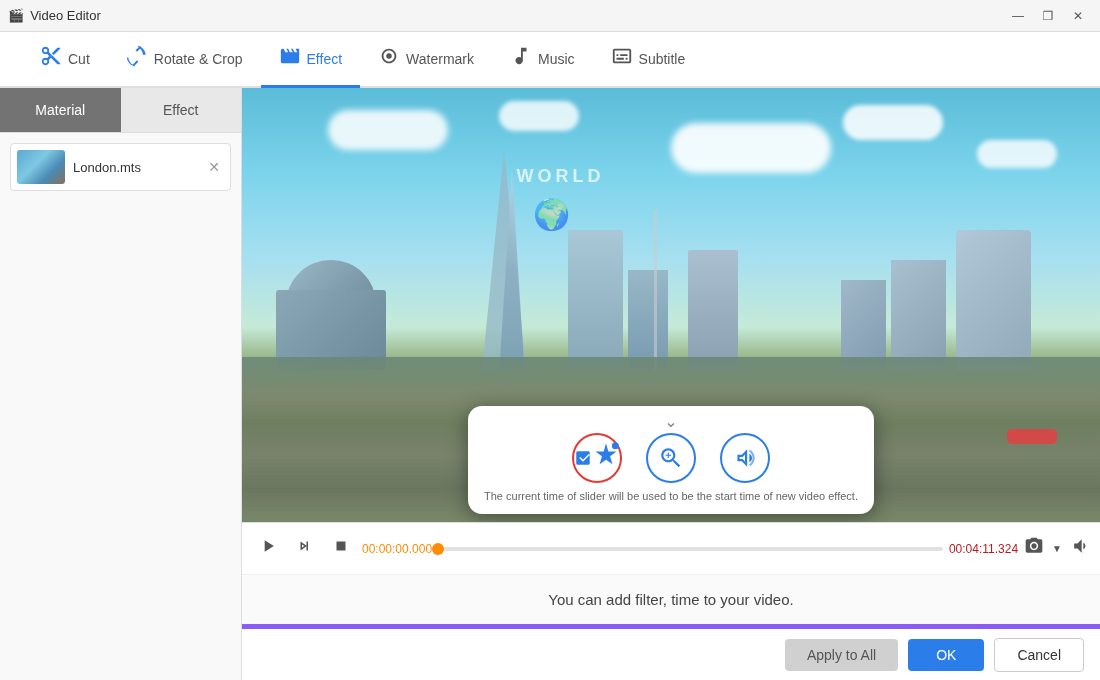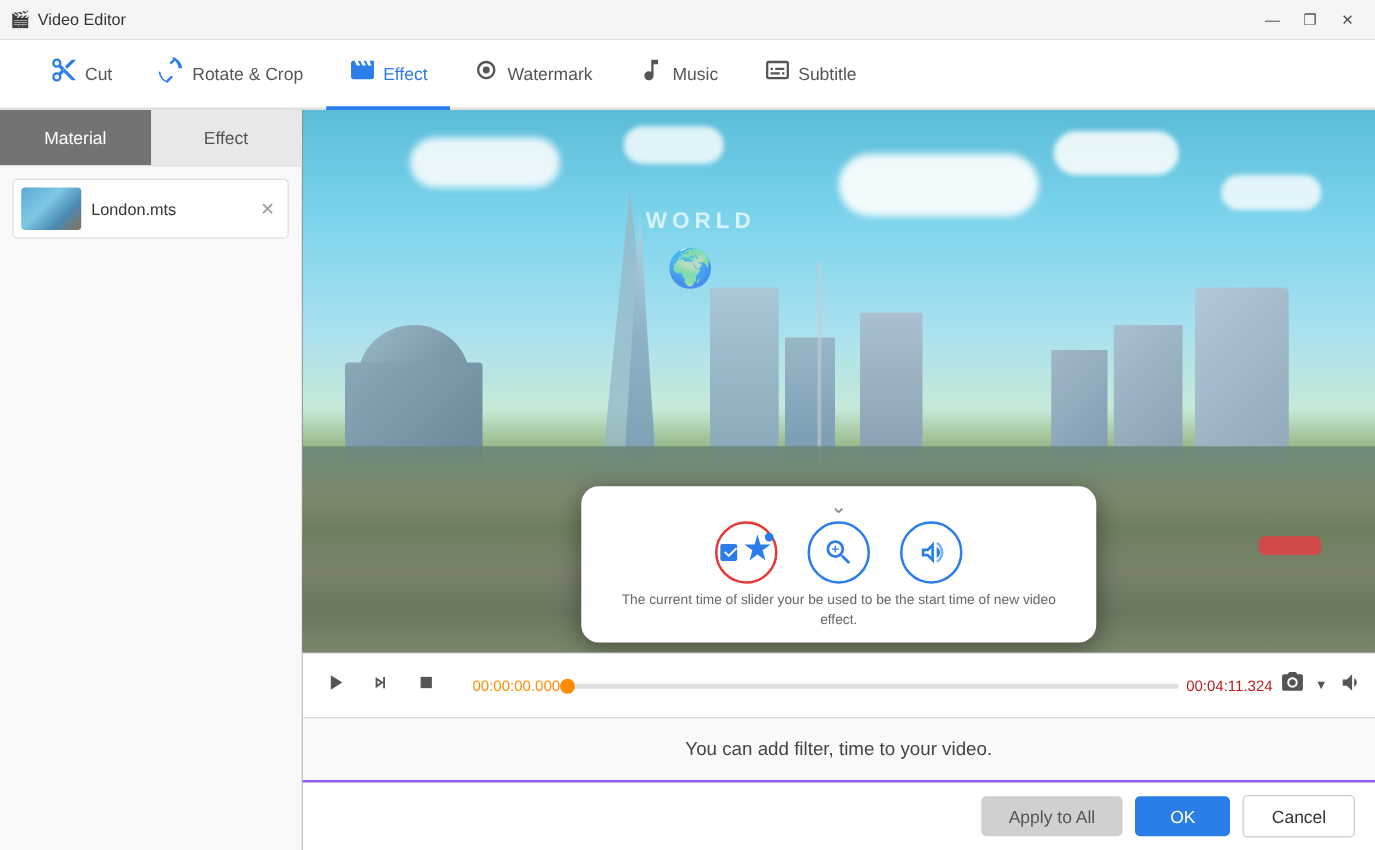--- a/index.html
+++ b/index.html
@@ -90,21 +90,21 @@
 
     
     .info-bar {
       background: white; display: flex; align-items: center; justify-content: center;
       padding: 14px; font-size: 15px; color: #444; border-top: 1px solid #eee;
     }
 
     
     .action-bar {
       background: white; display: flex; align-items: center; justify-content: flex-end;
-      padding: 10px 16px; gap: 10px; border-top: 2px solid #8b5cf6; height: 56px;
+      padding: 10px 16px; gap: 10px; border-top: 5px solid #8b5cf6; height: 56px;
     }
     .btn-apply-all {
       padding: 8px 22px; background: #d0d0d0; color: #555; border: none;
       border-radius: 4px; cursor: pointer; font-size: 14px;
     }
     .btn-ok {
       padding: 8px 28px; background: #2b7de9; color: white; border: none;
       border-radius: 4px; cursor: pointer; font-size: 14px;
     }
     .btn-cancel {
@@ -266,42 +266,42 @@
                 </svg>
             </button>
 
             <button style="width:50px; height:50px; border-radius:50%; border:2px solid #2b7de9; background:white; cursor:pointer; display:flex; align-items:center; justify-content:center;">
               <svg width="26" height="26" viewBox="0 0 24 24" fill="#2b7de9">
                   <path d="M18.5 12c0-1.77-1.02-3.29-2.5-4.03v8.05c1.48-.73 2.5-2.25 2.5-4.02zM5 9v6h4l5 5V4L9 9H5zm7-.17v6.34L9.83 13H7v-2h2.83L12 8.83z"></path>
                   <path d="M21 12c0 3.22-1.76 6.02-4.37 7.55l-.97-1.65C17.67 16.95 19 14.6 19 12c0-2.6-1.33-4.95-3.34-6.3l.97-1.65C19.24 5.98 21 8.78 21 12z" fill="#2b7de9" opacity="0.6"></path>
                 </svg>
             </button>
           </div>
-          <div style="font-size:11px; color:#666; text-align:center; max-width:380px; line-height:1.4;">The current time of slider your be used to be the start time of new video effect.</div>
+          <div style="font-size:11px; color:#666; text-align:center; max-width:380px; line-height:1.4;">The current time of slider will be used to be the start time of new video effect.</div>
         </div>
       </div>
     </div>
 
     <div class="controls-bar" style="background:white;">
       <button class="ctrl-btn">
         <svg width="20" height="20" viewBox="0 0 24 24" fill="#555">
             <path d="M8 5v14l11-7z"></path>
           </svg>
       </button>
       <button class="ctrl-btn">
         <svg width="18" height="18" viewBox="0 0 24 24" fill="#555">
             <path d="M6 18l8.5-6L6 6v12zm2-8.14L11.03 12 8 14.14V9.86zM14 6v12h2V6h-2z" fill="#555"></path>
           </svg>
       </button>
       <button class="ctrl-btn">
         <svg width="18" height="18" viewBox="0 0 24 24" fill="#555">
             <rect x="6" y="6" width="12" height="12"></rect>
           </svg>
       </button>
-      <span style="font-size:12px; color:#ff8c00; white-space:nowrap;margin-left:16px;">00:00:00.000</span>
+      <span style="font-size:12px; color:#ff8c00; white-space:nowrap;">00:00:00.000</span>
       <div class="progress-track">
         <div class="progress-fill"></div>
         <div class="progress-thumb"></div>
       </div>
       <span style="font-size:12px; color:#b91c1c; white-space:nowrap;">00:04:11.324</span>
       <button class="camera-btn">
         <svg width="20" height="20" viewBox="0 0 24 24" fill="#555">
             <path d="M12 15.2c1.77 0 3.2-1.43 3.2-3.2S13.77 8.8 12 8.8 8.8 10.23 8.8 12s1.43 3.2 3.2 3.2zM9 2L7.17 4H4c-1.1 0-2 .9-2 2v12c0 1.1.9 2 2 2h16c1.1 0 2-.9 2-2V6c0-1.1-.9-2-2-2h-3.17L15 2H9zm3 15c-2.76 0-5-2.24-5-5s2.24-5 5-5 5 2.24 5 5-2.24 5-5 5z"></path>
           </svg>
       </button>

